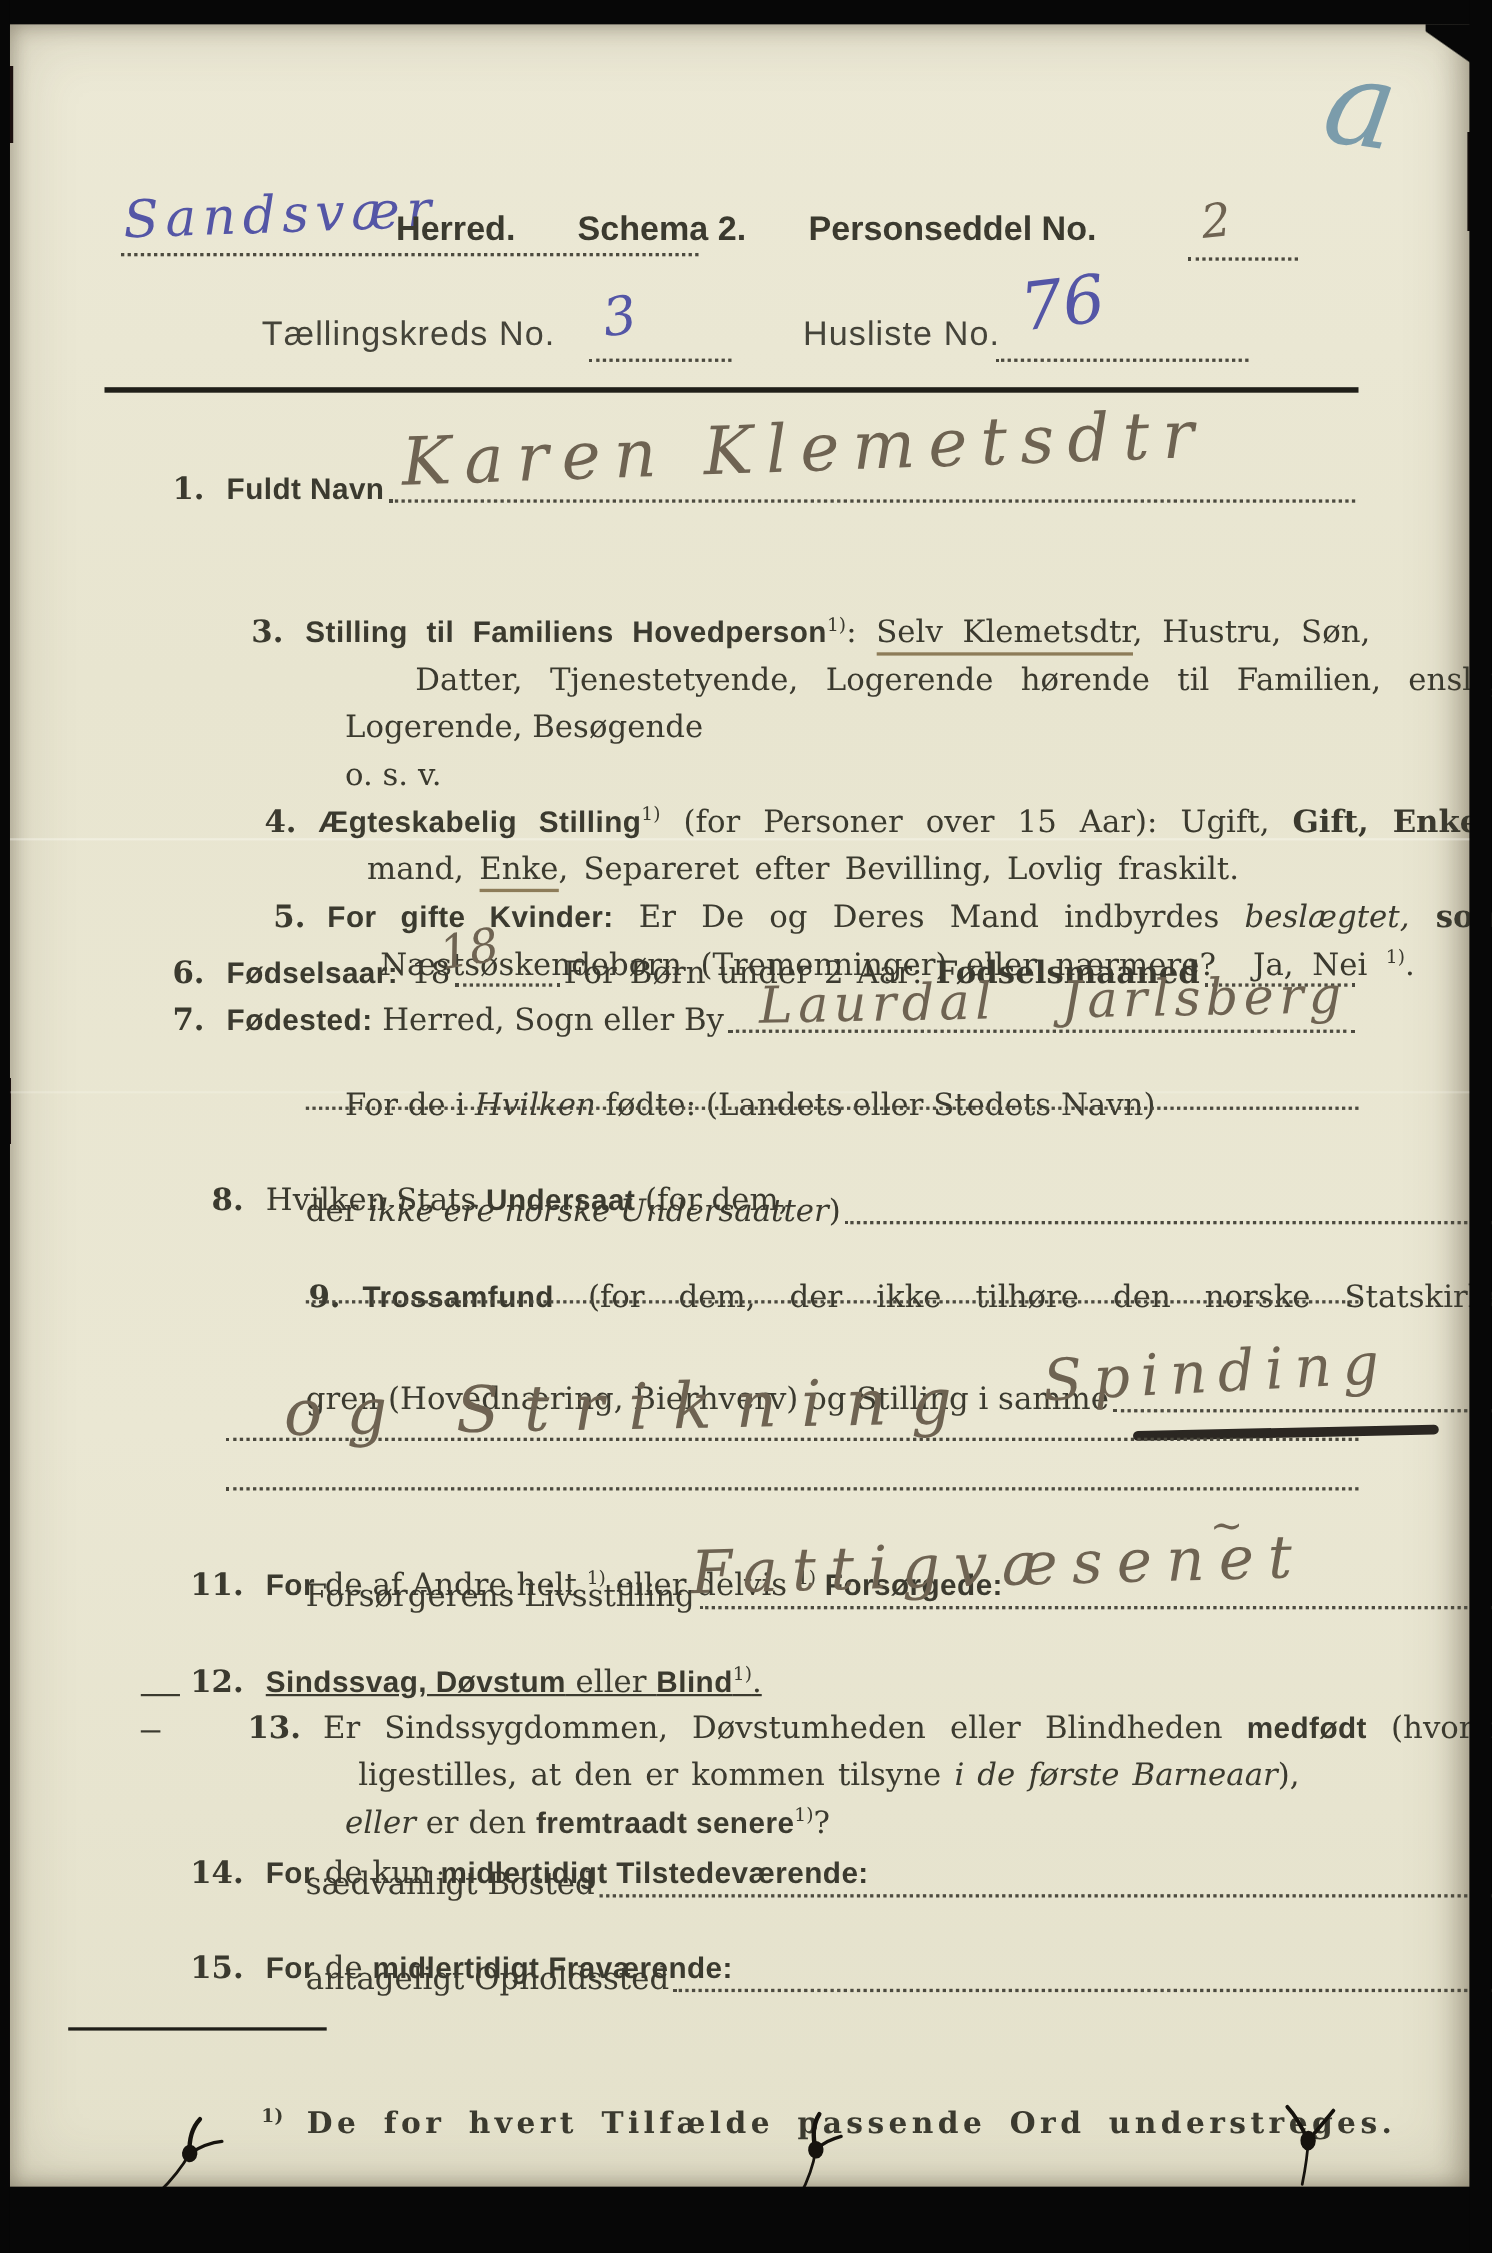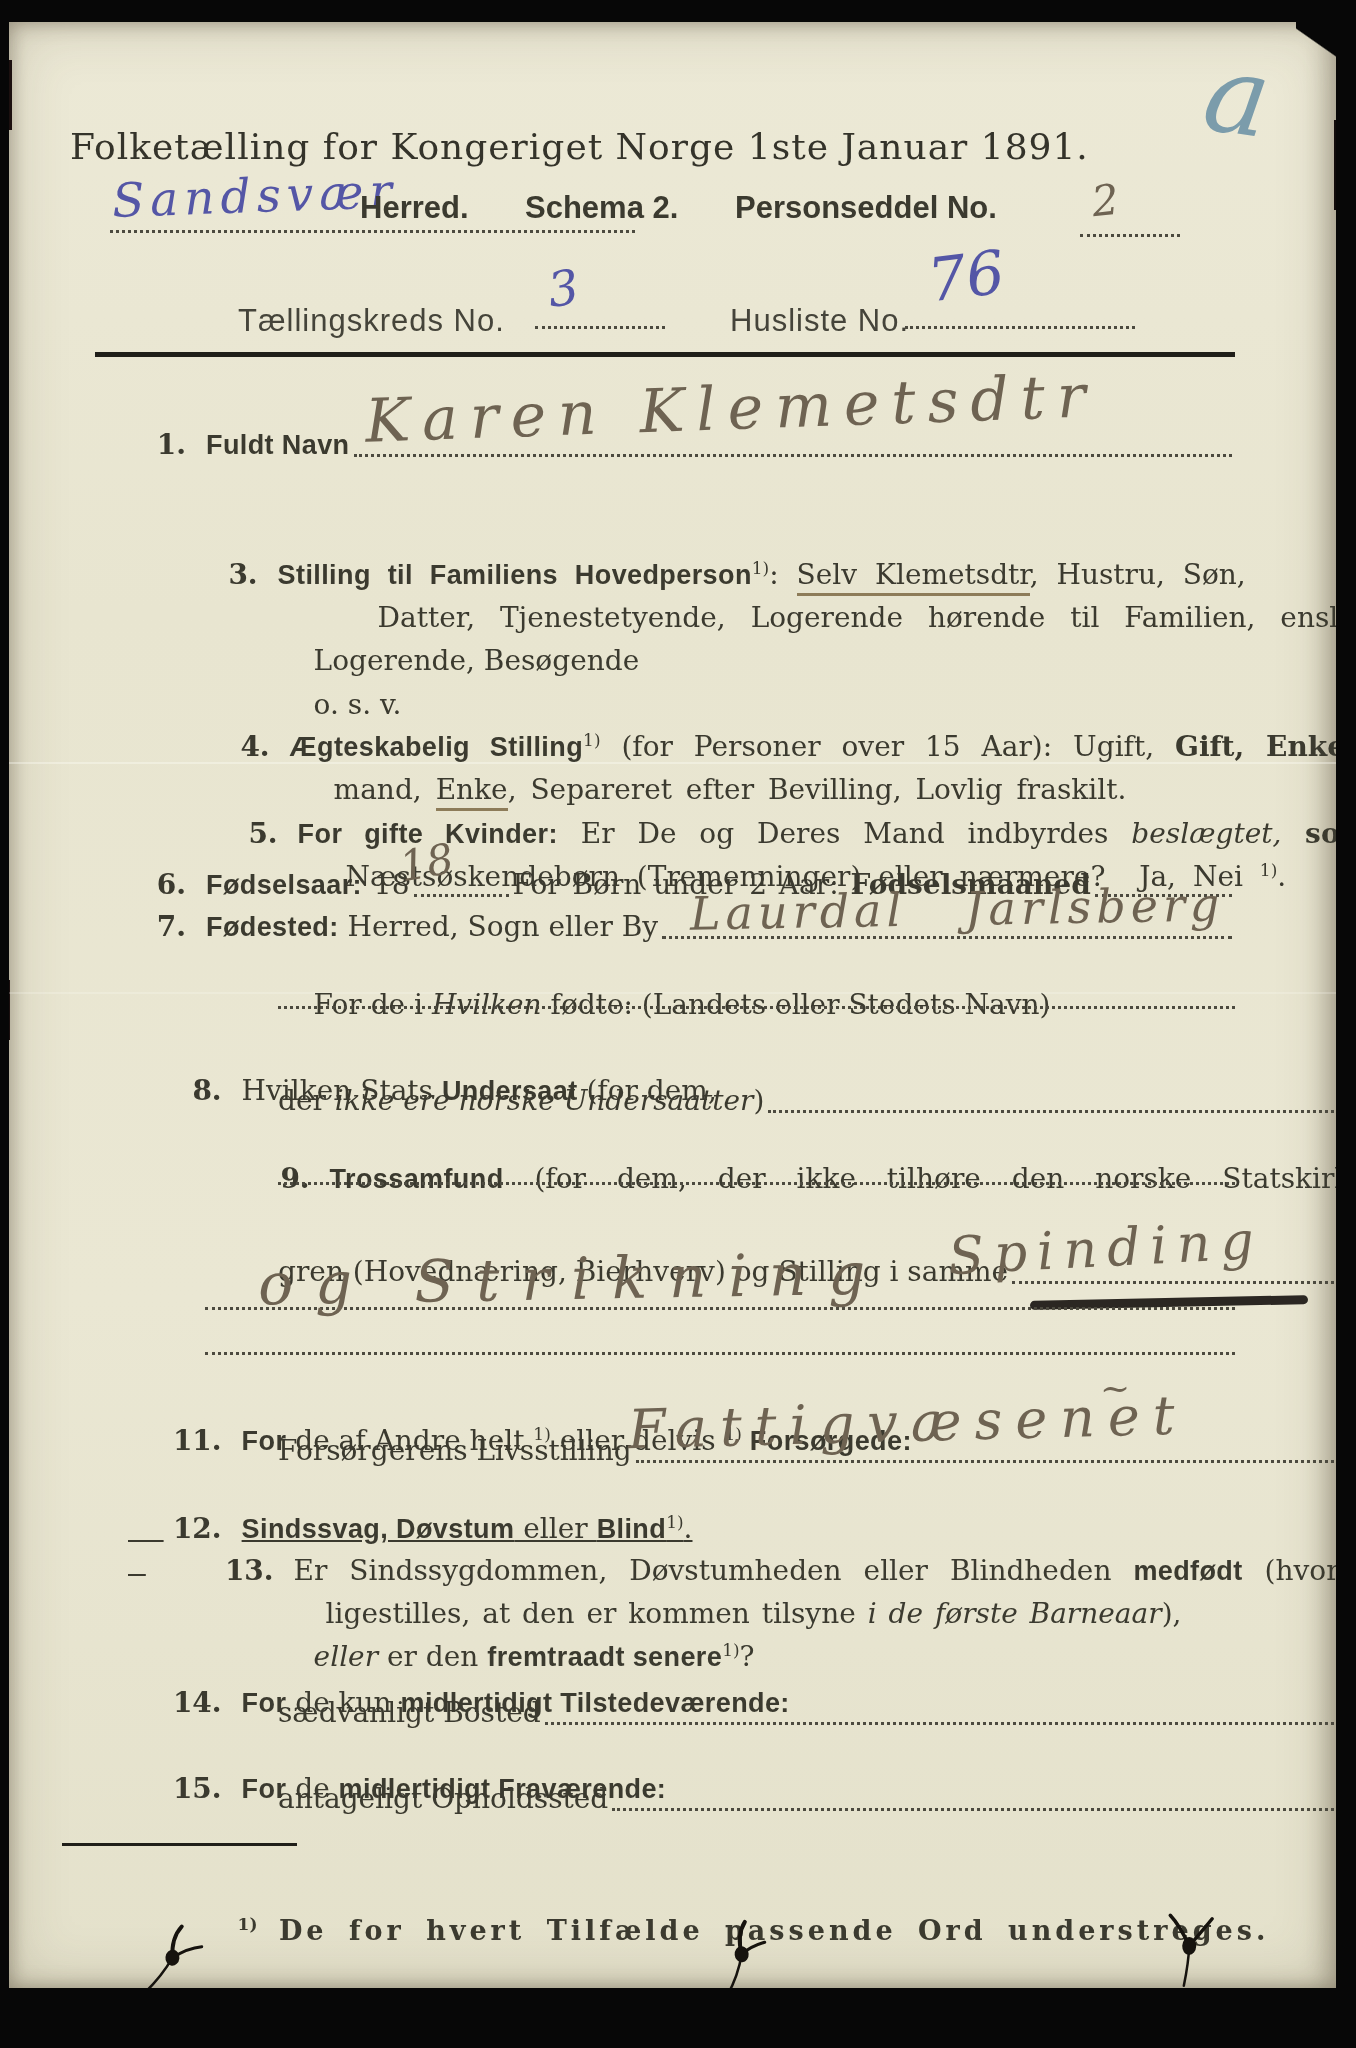--- a/index.html
+++ b/index.html
@@ -31,21 +31,21 @@
   .dots.fixed{flex:0 0 95px;}
   .dotline{position:absolute;border-bottom:3px dotted #4c4a3f;height:0;}
   .rule{position:absolute;background:#201f19;}
 
   .title{position:absolute;left:70px;top:126px;width:980px;text-align:center;
          font-size:36px;color:#34332a;letter-spacing:1px;white-space:pre;}
 
   .hdr-sans{position:absolute;font-family:"Liberation Sans","DejaVu Sans",sans-serif;
             color:#3b3a2f;white-space:pre;}
   .hdr-bold{font-weight:700;font-size:31px;}
-  .hdr-reg{font-size:31px;letter-spacing:1px;color:#45443a;margin-top:17px;}
+  .hdr-reg{font-size:31px;letter-spacing:1px;color:#45443a;}
 
   
   .hw{position:absolute;font-family:"DejaVu Serif",serif;font-style:italic;
       color:#6e6352;white-space:pre;line-height:1;}
   .ink{color:#5456a6;}
   .teal{color:#7b9cab;}
   .stroke-heavy{position:absolute;left:1030px;top:1298px;width:278px;height:9px;
       background:#2b2722;border-radius:5px;transform:rotate(-1.2deg);}
   .ink-mark{position:absolute;}
 </style>
@@ -57,21 +57,20 @@
   <div class="paper"></div>
   <div class="corner-wedge"></div>
   <div class="edge-streak" style="left:0;top:60px;width:12px;height:70px;"></div>
   <div class="edge-streak" style="left:0;top:980px;width:10px;height:60px;"></div>
   <div class="edge-streak" style="right:0;top:120px;width:22px;height:90px;background:#120c0b;"></div>
   <div class="scanline" style="top:762px;"></div>
   <div class="scanline" style="top:992px;opacity:.6;"></div>
 
   <div class="hw teal" style="left:1205px;top:42px;font-size:108px;transform:rotate(8deg);">a</div>
 
-  <div class="title">Folketælling for Kongeriget Norge 1ste Januar 1891.</div>
 
   <div class="hw ink" style="left:112px;top:172px;font-size:47px;letter-spacing:6px;transform:rotate(-2deg);">Sandsvær</div>
   <div class="dotline" style="left:110px;top:230px;width:525px;"></div>
   <div class="hdr-sans hdr-bold" style="left:360px;top:190px;">Herred.</div>
   <div class="hdr-sans hdr-bold" style="left:525px;top:190px;">Schema 2.</div>
   <div class="hdr-sans hdr-bold" style="left:735px;top:190px;">Personseddel No.</div>
   <div class="hw" style="left:1092px;top:180px;font-size:42px;transform:rotate(-6deg);">2</div>
   <div class="dotline" style="left:1080px;top:234px;width:100px;"></div>
 
   <div class="hdr-sans hdr-reg" style="left:238px;top:286px;">Tællingskreds No.</div>

